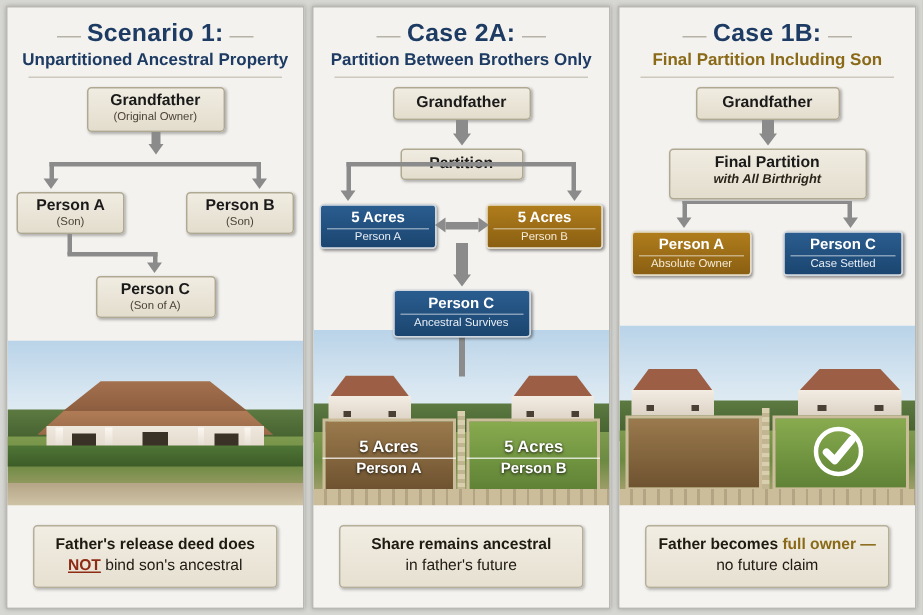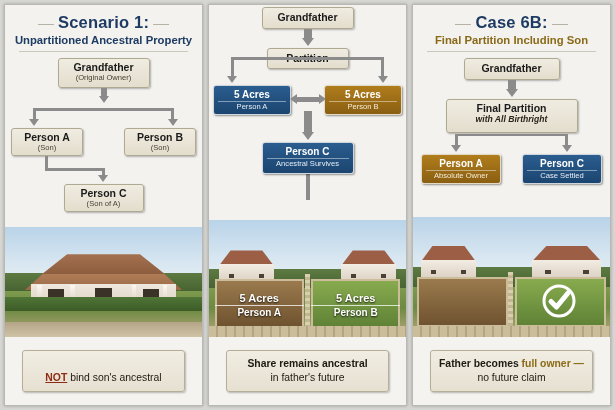--- a/index.html
+++ b/index.html
@@ -223,28 +223,33 @@
         <div class="pillar" style="left:30%;"></div>
         <div class="pillar" style="left:67%;"></div>
         <div class="pillar" style="left:86%;"></div>
       </div>
       <div class="hedge" style="bottom:24%;"></div>
       <div class="road"></div>
     </div>
 
     <div class="cap-wrap">
       <div class="caption">
-        <br>
+        <span>Father's release deed does</span><br>
         <span class="nt">NOT</span>
         <span class="lt">bind son's ancestral</span>
       </div>
     </div>
   </div>
 
   <div class="panel">
+    <div class="hdr">
+      <div class="hdr-title">Case 2A:</div>
+      <div class="hdr-sub">Partition Between Brothers Only</div>
+      <div class="hdr-rule"></div>
+    </div>
 
     <div class="flow" style="height:190px">
       <div class="node" style="left:50%;transform:translateX(-50%);top:2px;width:92px;height:22px;display:flex;align-items:center;justify-content:center;">
         <span class="n-main">Grandfather</span>
       </div>
       <div class="ln" style="left:50%;margin-left:-4px;top:24px;width:8px;height:10px;"></div>
       <div class="arw" style="left:50%;margin-left:-6px;top:33px;border-left-width:6px;border-right-width:6px;border-top-width:8px;"></div>
 
       <div class="node" style="left:50%;transform:translateX(-50%);top:43px;width:82px;height:21px;display:flex;align-items:center;justify-content:center;">
         <span class="n-main">Partition</span>
@@ -317,21 +322,21 @@
     <div class="cap-wrap">
       <div class="caption">
         <span>Share remains ancestral</span><br>
         <span class="lt">in father's future</span>
       </div>
     </div>
   </div>
 
   <div class="panel">
     <div class="hdr">
-      <div class="hdr-title">Case 6B:</div>
+      <div class="hdr-title">Case 1B:</div>
       <div class="hdr-sub gold">Final Partition Including Son</div>
       <div class="hdr-rule"></div>
     </div>
 
     <div class="flow" style="height:140px">
       <div class="node" style="left:50%;transform:translateX(-50%);top:2px;width:96px;height:22px;display:flex;align-items:center;justify-content:center;">
         <span class="n-main">Grandfather</span>
       </div>
       <div class="ln" style="left:50%;margin-left:-4px;top:24px;width:8px;height:10px;"></div>
       <div class="arw" style="left:50%;margin-left:-6px;top:33px;border-left-width:6px;border-right-width:6px;border-top-width:8px;"></div>

